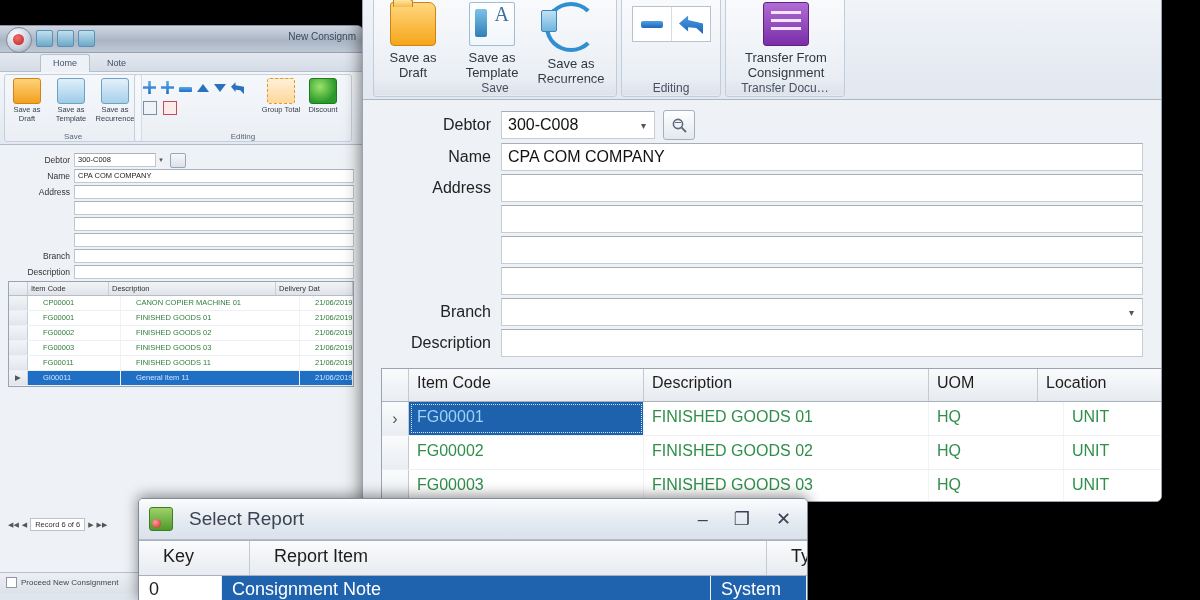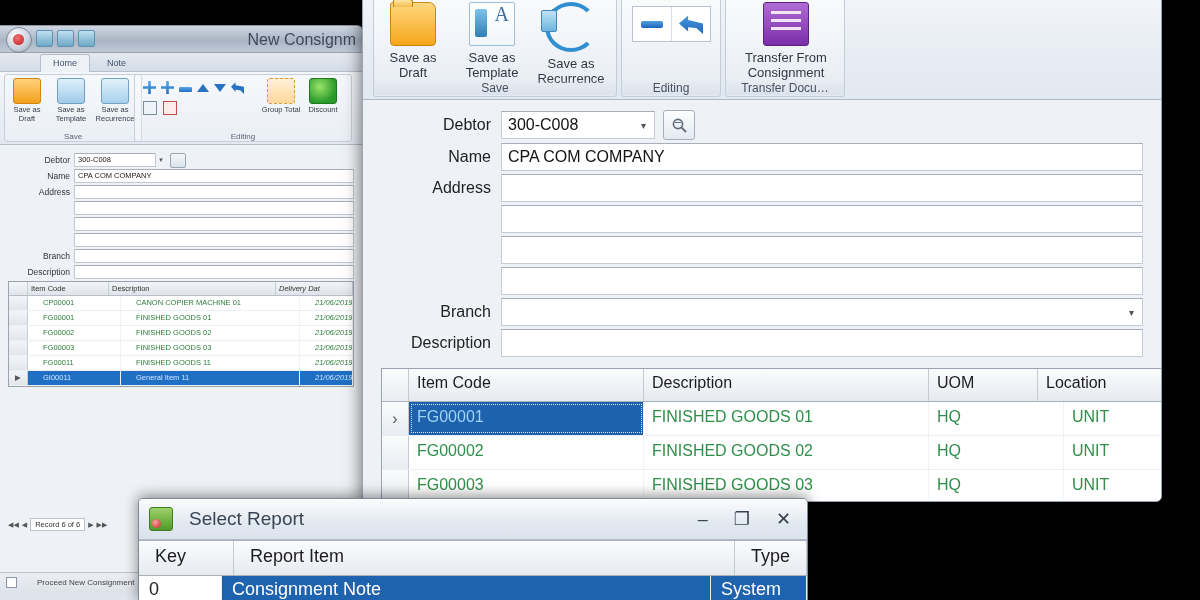--- a/index.html
+++ b/index.html
@@ -29,21 +29,21 @@
     border:1px solid #7e8a99;
   }
   .bg-orb i{
     position:absolute;left:6px;top:6px;width:11px;height:11px;border-radius:50%;
     background:radial-gradient(circle at 40% 35%,#f07070,#c02020);
     display:block;
   }
   .bg-qat{position:absolute;left:36px;top:4px;display:flex;gap:4px;}
   .bg-qat span{width:15px;height:15px;border-radius:2px;background:linear-gradient(#bfe0f0,#6ea8c8);border:1px solid #5d91b2;}
   .bg-title{
-    position:absolute;right:6px;top:5px;font-size:16px;color:#3c4a5c;
+    position:absolute;right:6px;top:5px;font-size:10px;color:#3c4a5c;
     max-width:150px;overflow:hidden;white-space:nowrap;
   }
   .bg-tabs{
     height:18px;background:linear-gradient(#e4e9f0,#d5dce6);
     border-bottom:1px solid #b6bfcc;position:relative;
   }
   .bg-tab{
     position:absolute;top:2px;height:16px;line-height:16px;font-size:9px;color:#43506a;
     padding:0 12px;border-radius:3px 3px 0 0;
   }
@@ -98,26 +98,26 @@
   .bggrid{border:1px solid #9aa3b0;background:#fff;}
   .bggrid-hd{display:flex;height:13px;background:linear-gradient(#f2f4f7,#dfe4ea);border-bottom:1px solid #b7bec8;}
   .bggrid-hd div{font-size:7.5px;color:#333;padding:2px 3px;border-right:1px solid #c8ced6;overflow:hidden;white-space:nowrap;}
   .bggrid-row{display:flex;height:14px;border-bottom:1px solid #eceff3;gap:12px;}
   .bggrid-row div{font-size:7.5px;color:#2d7d3a;padding:2px 3px;border-right:1px solid #f0f2f5;overflow:hidden;white-space:nowrap;}
   .bggrid-row.sel{background:#1f6fc4;}
   .bggrid-row.sel div{color:#cfe6ff;}
   .c-ind{width:12px;flex:none;background:linear-gradient(#f2f4f7,#e2e6ec);border-right:1px solid #c8ced6 !important;text-align:center;color:#555 !important;}
   .c-code{width:74px;flex:none;}
   .c-desc{width:160px;flex:none;}
-  .c-date{flex:1;font-style:italic;}
+  .c-date{flex:1;}
   .bg-nav{position:absolute;left:8px;bottom:62px;display:flex;align-items:center;gap:3px;font-size:7.5px;color:#333;}
   .bg-nav .btn{color:#555;font-size:7px;}
   .bg-nav .rec{background:#fff;border:1px solid #bcc3cc;padding:1px 4px;}
   .bg-foot{position:absolute;left:0;right:0;bottom:0;height:20px;background:linear-gradient(#eceff4,#dde2e9);border-top:1px solid #b9c0ca;}
-  .bg-check{position:absolute;left:6px;top:4px;display:flex;align-items:center;gap:20px;font-size:8px;color:#444;}
+  .bg-check{position:absolute;left:6px;top:4px;display:flex;align-items:center;gap:4px;font-size:8px;color:#444;}
   .bg-check .box{width:9px;height:9px;border:1px solid #8e97a3;background:#fff;}
 
   
   .fgwin{
     position:absolute;left:362px;top:-62px;width:798px;height:562px;
     background:#eef1f5;border:1px solid #9aa3b0;border-radius:0 0 6px 6px;
     box-shadow:0 6px 18px rgba(0,0,0,.6);overflow:hidden;
   }
   .fg-ribbon{
     position:relative;height:160px;
@@ -235,21 +235,21 @@
   }
   .dlg-ico:after{
     content:"";position:absolute;left:2px;bottom:2px;width:9px;height:9px;border-radius:50%;
     background:radial-gradient(circle at 35% 35%,#ff9f9f,#c62828);
   }
   .dlg-txt{margin-left:16px;font-size:19px;color:#3a4452;}
   .dlg-wbtns{margin-left:auto;display:flex;align-items:center;gap:26px;padding-right:16px;color:#3a4452;}
   .dlg-wbtns span{font-size:18px;line-height:16px;}
   .dlg-grid{margin:0;background:#fff;border-top:1px solid #aab2bd;}
   .dlg-hd{display:flex;height:34px;background:linear-gradient(#fafbfc,#e7ebf0);border-bottom:1px solid #a9b1bc;}
-  .dlg-hd .h{font-size:18px;color:#1d1d1d;padding:5px 16px;border-right:1px solid #c3cad3;white-space:nowrap;}
+  .dlg-hd .h{font-size:18px;color:#1d1d1d;padding:5px 24px;border-right:1px solid #c3cad3;white-space:nowrap;}
   .dlg-row{display:flex;height:28px;background:#fff;}
   .dlg-row .c{font-size:18px;padding:3px 10px;border-right:1px solid #eceef1;white-space:nowrap;overflow:hidden;}
   .dlg-row.sel .c{background:#1f62ad;color:#fff;}
   .dlg-row.sel .c.k{background:#fff;color:#222;}
   .d-key{width:62px;flex:none;}
   .d-name{width:468px;flex:none;}
   .d-type{flex:1;}
 </style>
 </head>
 <body>

